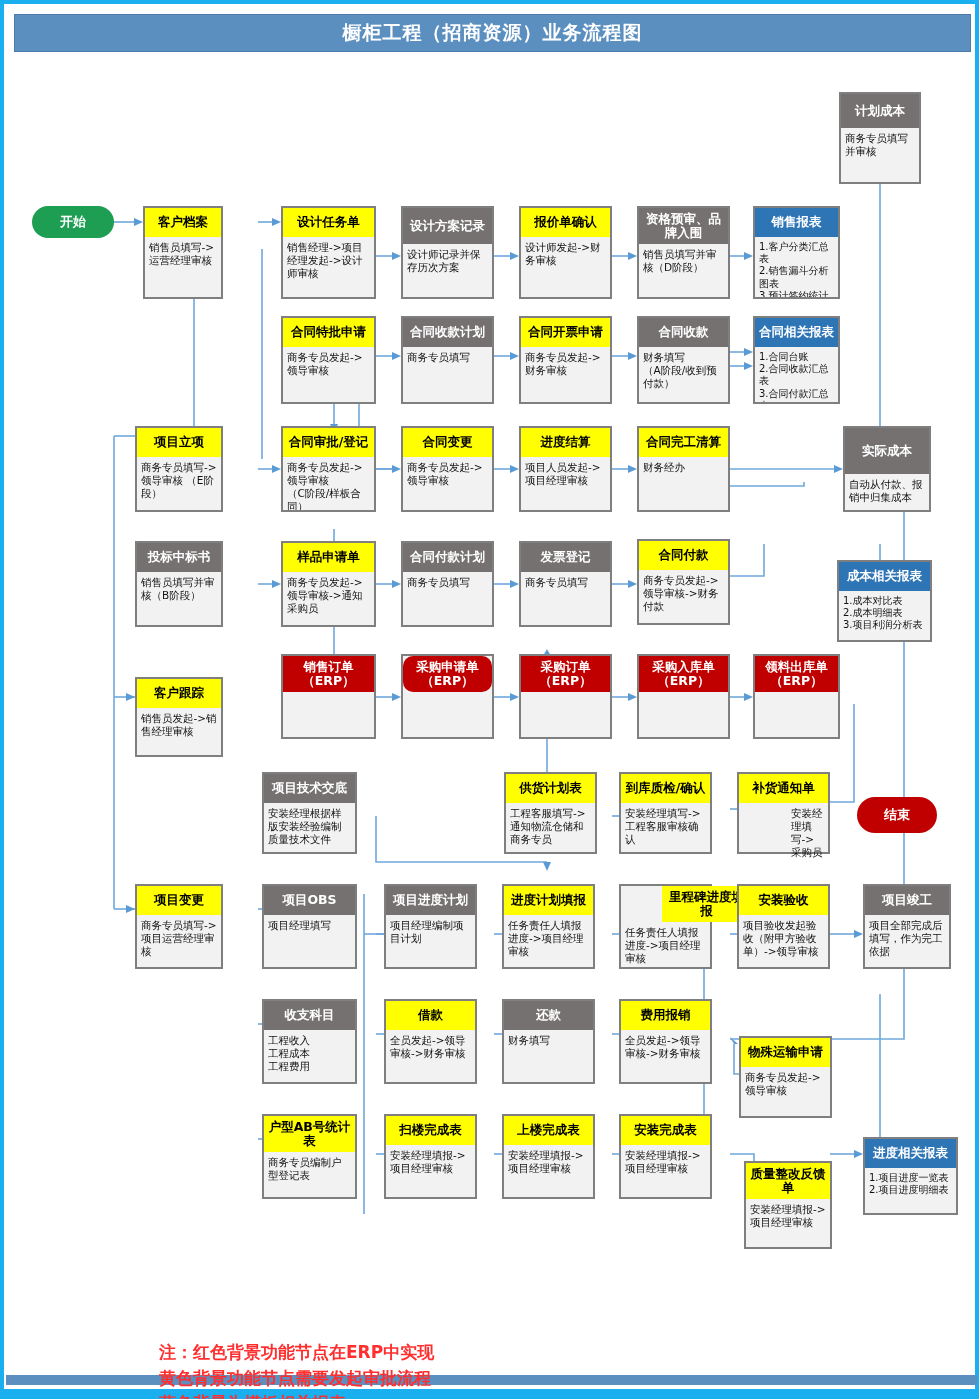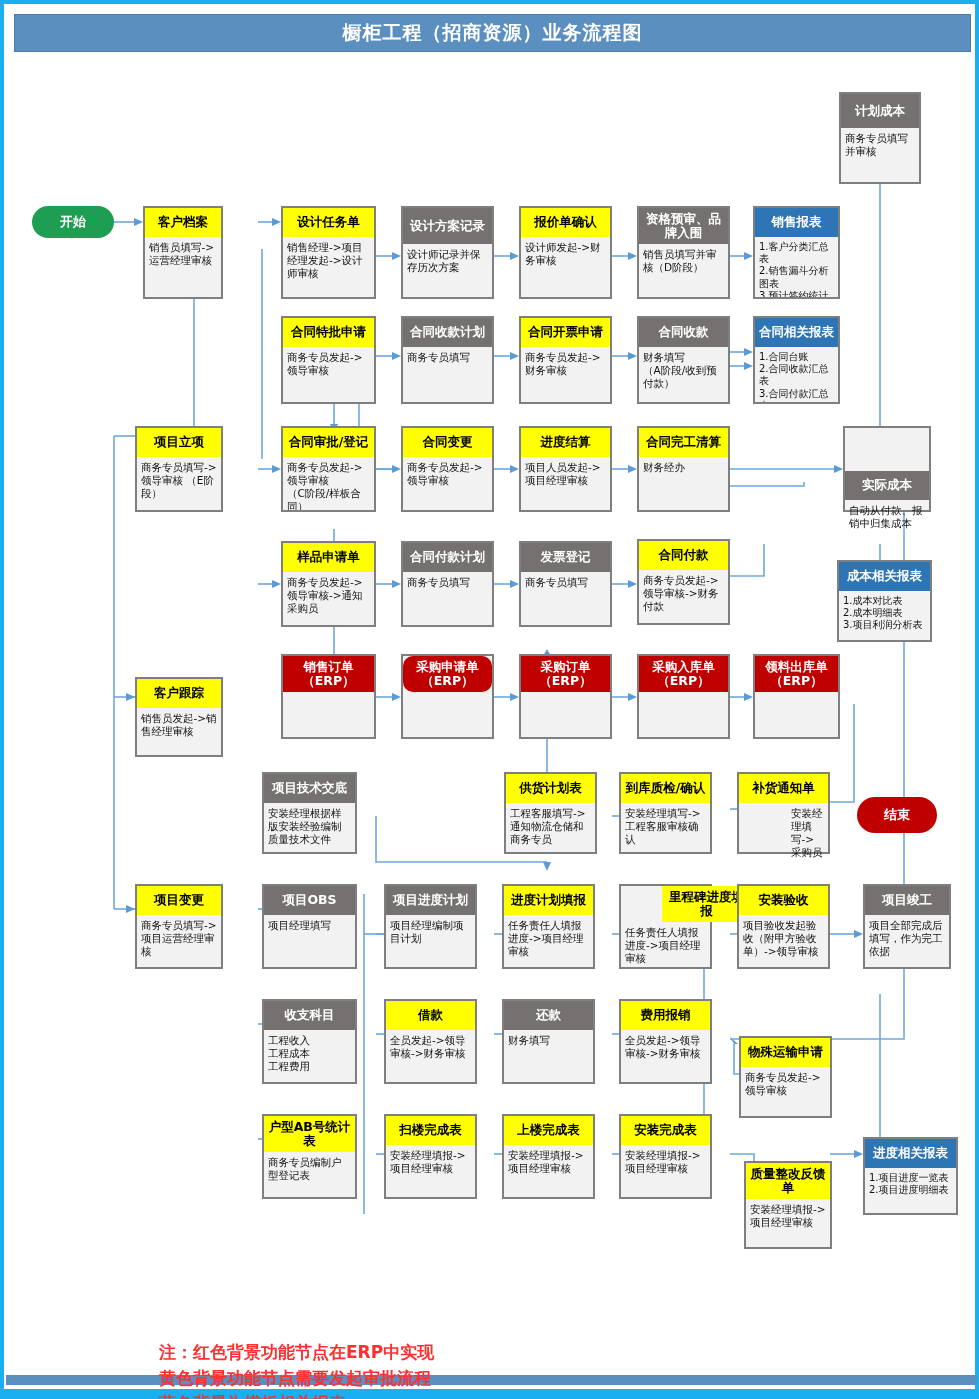--- a/index.html
+++ b/index.html
@@ -313,24 +313,28 @@
   </div>
   <div class="node" style="left:515px;top:422px;width:93px;height:86px;">
     <div class="hd yellow" style="height:29px;">进度结算</div>
     <div class="bd" style="height:53px;">项目人员发起-&gt;项目经理审核</div>
   </div>
   <div class="node" style="left:633px;top:422px;width:93px;height:86px;">
     <div class="hd yellow" style="height:29px;">合同完工清算</div>
     <div class="bd" style="height:53px;">财务经办</div>
   </div>
   <div class="node" style="left:839px;top:422px;width:88px;height:86px;">
-    <div class="hd gray" style="height:29px;margin-top:43px;">实际成本</div>
+    <div class="hd gray" style="height:46px;">实际成本</div>
     <div class="bd" style="height:53px;">自动从付款、报销中归集成本</div>
   </div>
 
+  <div class="node" style="left:131px;top:537px;width:88px;height:86px;">
+    <div class="hd gray" style="height:29px;">投标中标书</div>
+    <div class="bd" style="height:53px;">销售员填写并审核（B阶段）</div>
+  </div>
   <div class="node" style="left:277px;top:537px;width:95px;height:86px;">
     <div class="hd yellow" style="height:29px;">样品申请单</div>
     <div class="bd" style="height:53px;">商务专员发起-&gt;领导审核-&gt;通知采购员</div>
   </div>
   <div class="node" style="left:397px;top:537px;width:93px;height:86px;">
     <div class="hd gray" style="height:29px;">合同付款计划</div>
     <div class="bd" style="height:53px;">商务专员填写</div>
   </div>
   <div class="node" style="left:515px;top:537px;width:93px;height:86px;">
     <div class="hd gray" style="height:29px;">发票登记</div>

